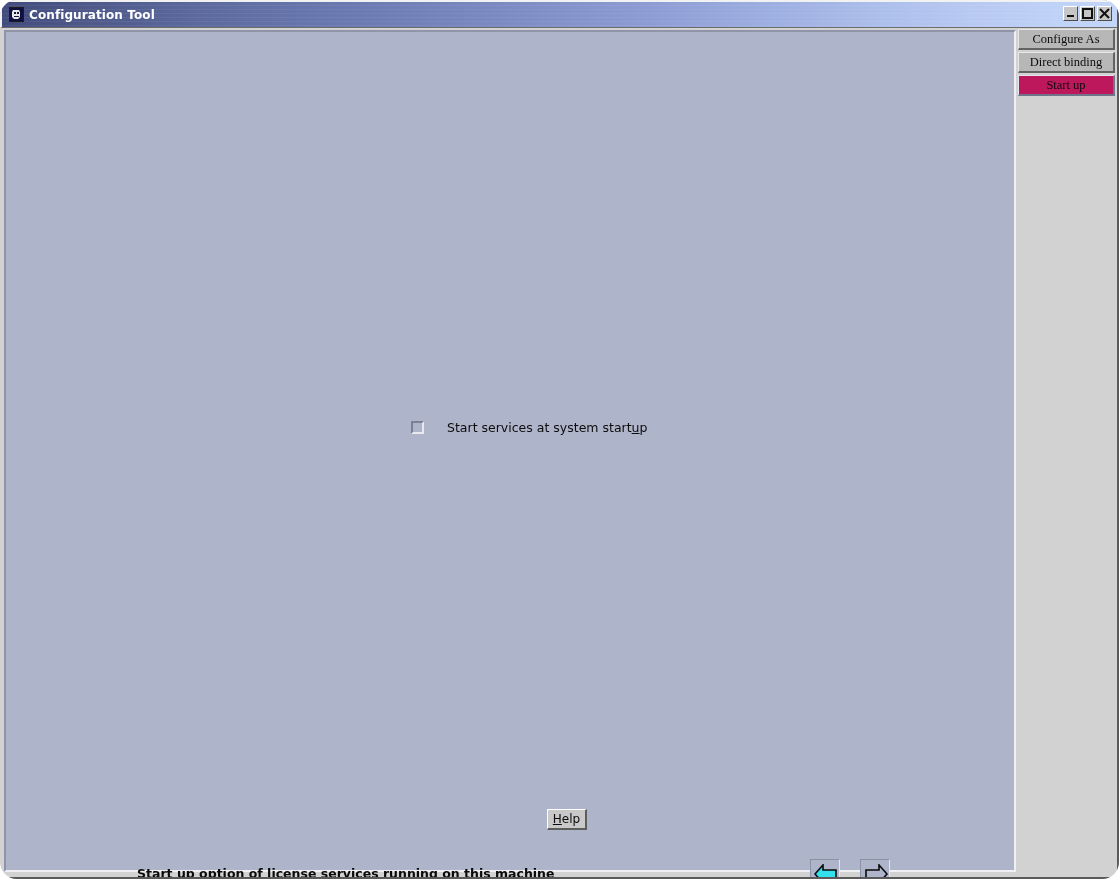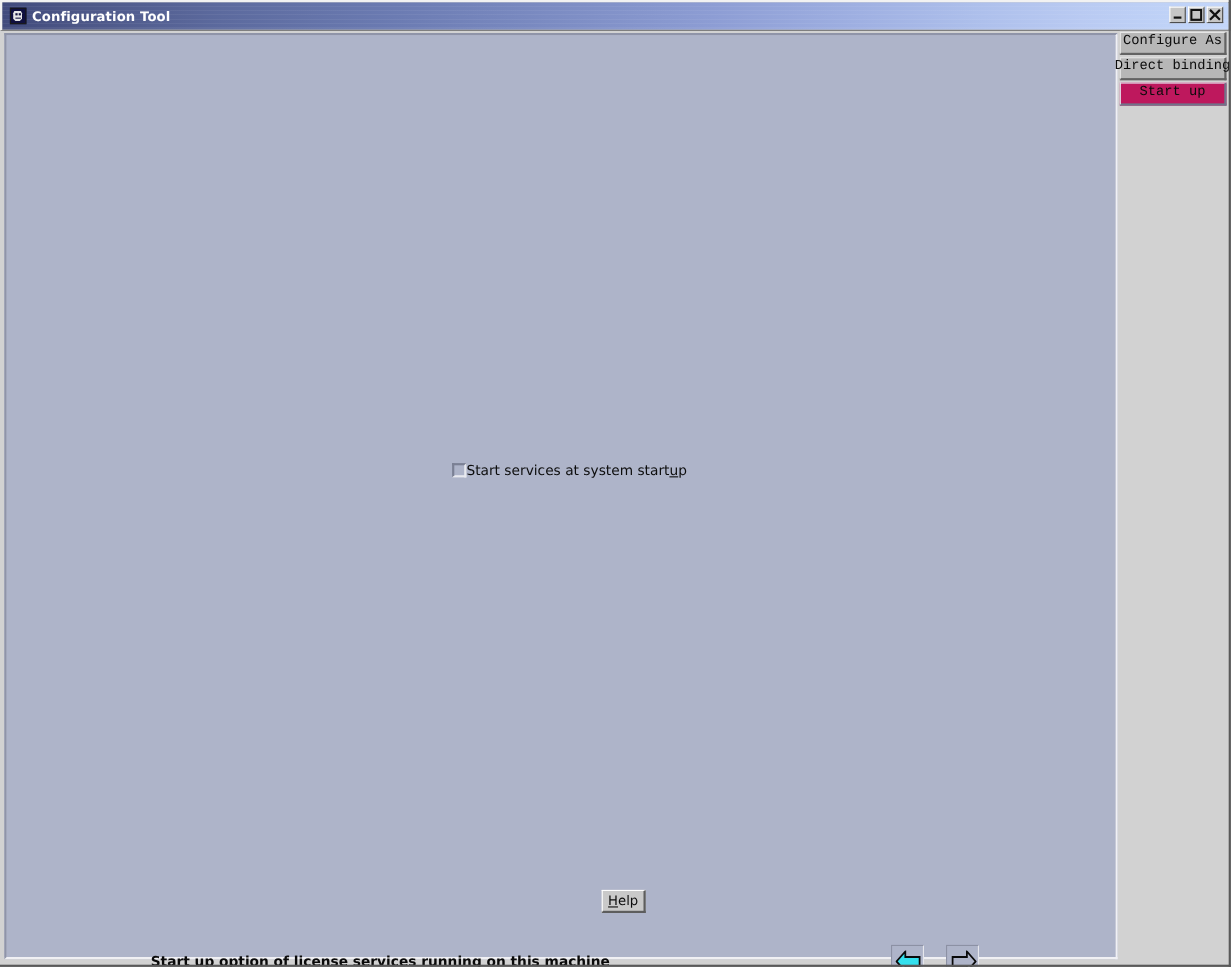--- a/index.html
+++ b/index.html
@@ -12,20 +12,21 @@
     -webkit-font-smoothing: none;
   }
 
   #app {
     position: relative;
     width: 1119px;
     height: 879px;
     overflow: hidden;
     background: #d2d2d2;
     box-sizing: border-box;
+    border-radius: 17px;
   }
 
   
   #titlebar {
     position: absolute;
     left: 0; top: 0;
     width: 1119px;
     height: 28px;
     box-sizing: border-box;
     border-top: 2px solid #f2f2f2;
@@ -126,21 +127,21 @@
     background: #aeb4c9;
   }
 
   
   #checkbox-row {
     position: absolute;
     left: 405px;
     top: 388px;
     display: flex;
     align-items: center;
-    gap: 0;
+    gap: 23px;
     cursor: default;
   }
   .cb-box {
     width: 13px; height: 13px;
     box-sizing: border-box;
     background: #aeb4c9;
     border-top: 2px solid #7b8094;
     border-left: 2px solid #7b8094;
     border-right: 2px solid #e8e9ef;
     border-bottom: 2px solid #e8e9ef;
@@ -218,26 +219,27 @@
     height: 851px;
     background: #d2d2d2;
   }
   .tab {
     position: absolute;
     left: 0;
     width: 97px;
     height: 21px;
     box-sizing: border-box;
     display: flex;
+    align-items: center;
     justify-content: center;
     font-size: 12.5px;
     color: #0c0c0c;
     white-space: nowrap;
     cursor: default;
-    font-family: Liberation Mono, monospace;
+    font-family: Liberation Serif, serif;
   }
   .tab.unselected {
     background: #b7b7b7;
     border-top: 1px solid #e6e6e6;
     border-left: 1px solid #e6e6e6;
     border-right: 2px solid #636363;
     border-bottom: 2px solid #636363;
   }
   .tab.selected {
     background: #be185d;

